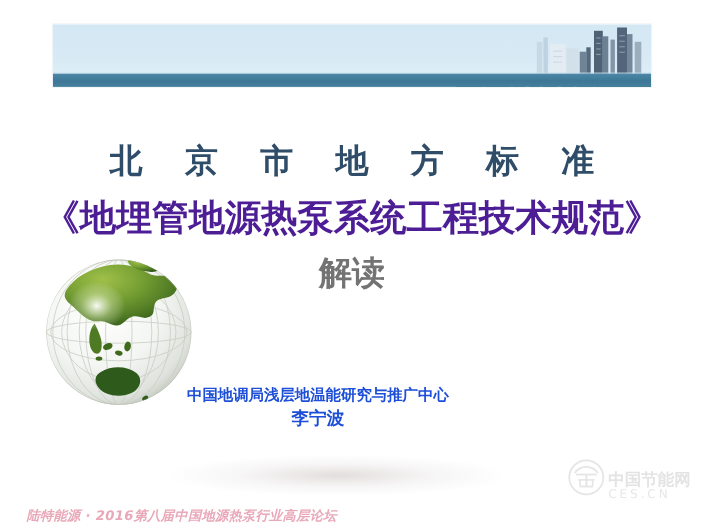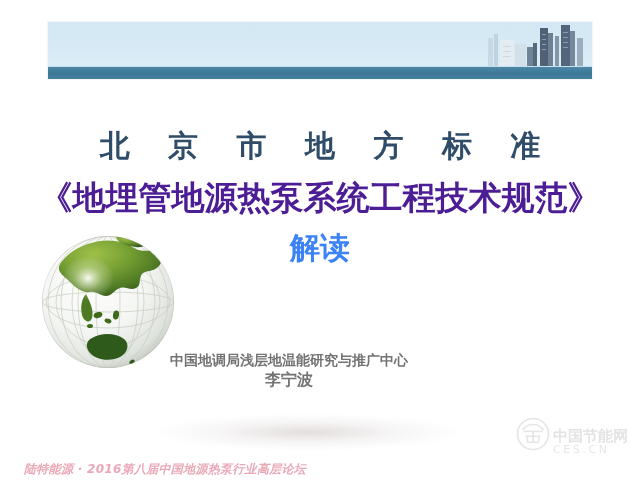--- a/index.html
+++ b/index.html
@@ -104,31 +104,31 @@
   }
   #title-line2 {
     top: 176px;
     font-size: 33px;
     letter-spacing: 0px;
     color: #4c1d95;
   }
   #title-line3 {
     top: 228px;
     font-size: 30px;
-    color: #3b82f6;
+    color: #737373;
   }
 
   
   #author-block {
     position: absolute;
     left: 0;
     top: 352px;
     width: 578px;
     text-align: center;
-    color: #737373;
+    color: #1d4ed8;
     font-weight: bold;
     line-height: 1.28;
   }
   #affiliation { font-size: 14px; }
   #presenter   { font-size: 16px; }
   #date-place  { font-size: 14px; }
 
   
   #bottom-glow {
     position: absolute;

